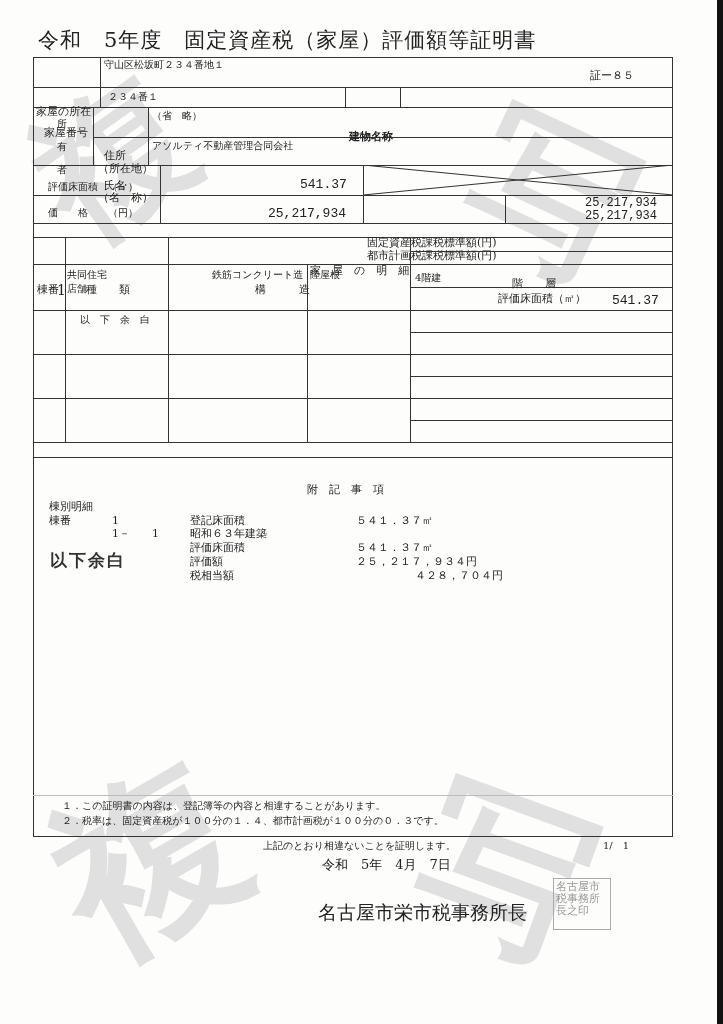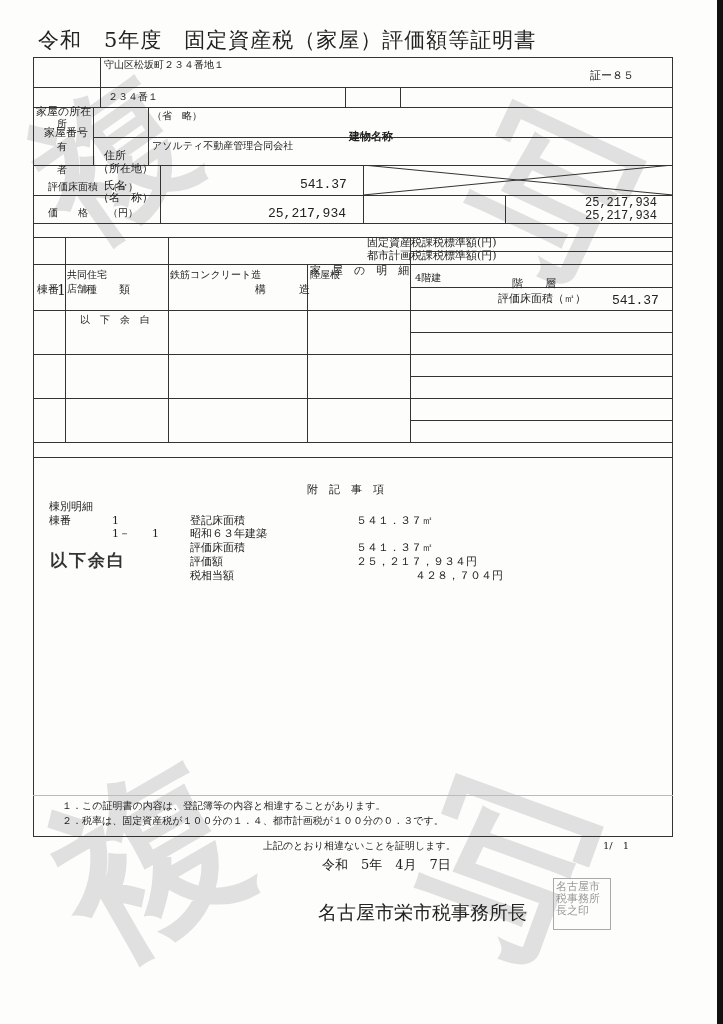--- a/index.html
+++ b/index.html
@@ -97,21 +97,21 @@
 
 <div class="t sm" style="left:37px;top:245px;">棟番</div>
 <div class="t sm" style="left:86px;top:245px;">種　　類</div>
 <div class="t sm" style="left:255px;top:245px;">構　　　造</div>
 <div class="t sm" style="left:512px;top:239px;">階　　層</div>
 <div class="t sm" style="left:498px;top:254px;">評価床面積（㎡）</div>
 
 <div class="t" style="left:57px;top:283px;font-size:14px;">1</div>
 <div class="t md" style="left:67px;top:270px;">共同住宅</div>
 <div class="t md" style="left:67px;top:284px;">店舗</div>
-<div class="t md" style="left:170px;top:270px;">鉄筋コンクリート造</div>
+<div class="t md" style="left:170px;top:270px;padding-left:42px;">鉄筋コンクリート造</div>
 <div class="t md" style="left:310px;top:270px;">陸屋根</div>
 <div class="t md" style="left:415px;top:273px;">4階建</div>
 <div class="t mono" style="left:612px;top:294px;font-size:13px;">541.37</div>
 <div class="t md" style="left:80px;top:315px;">以　下　余　白</div>
 
 <div class="t sm" style="left:307px;top:445px;text-align:right;">附　記　事　項</div>
 
 <div class="t sm" style="left:49px;top:462px;">棟別明細</div>
 <div class="t sm" style="left:49px;top:476px;">棟番</div>
 <div class="t sm" style="left:112px;top:476px;">1</div>

